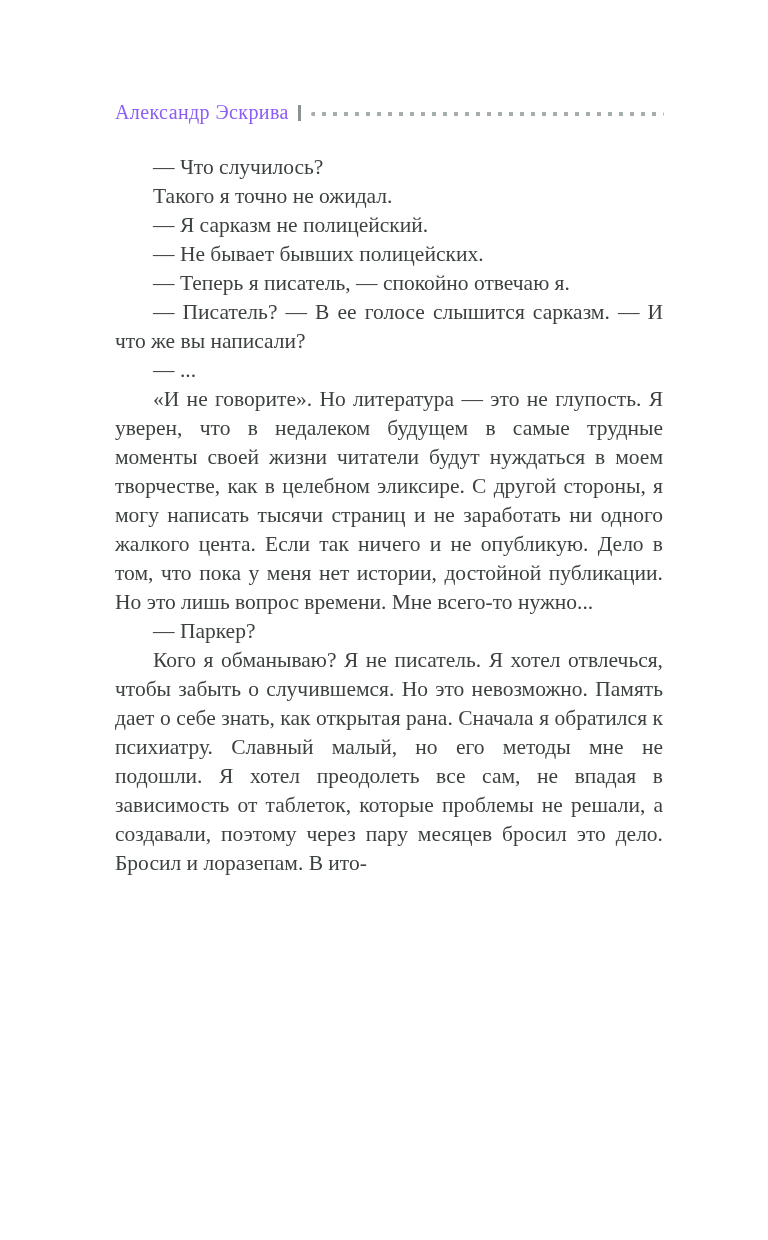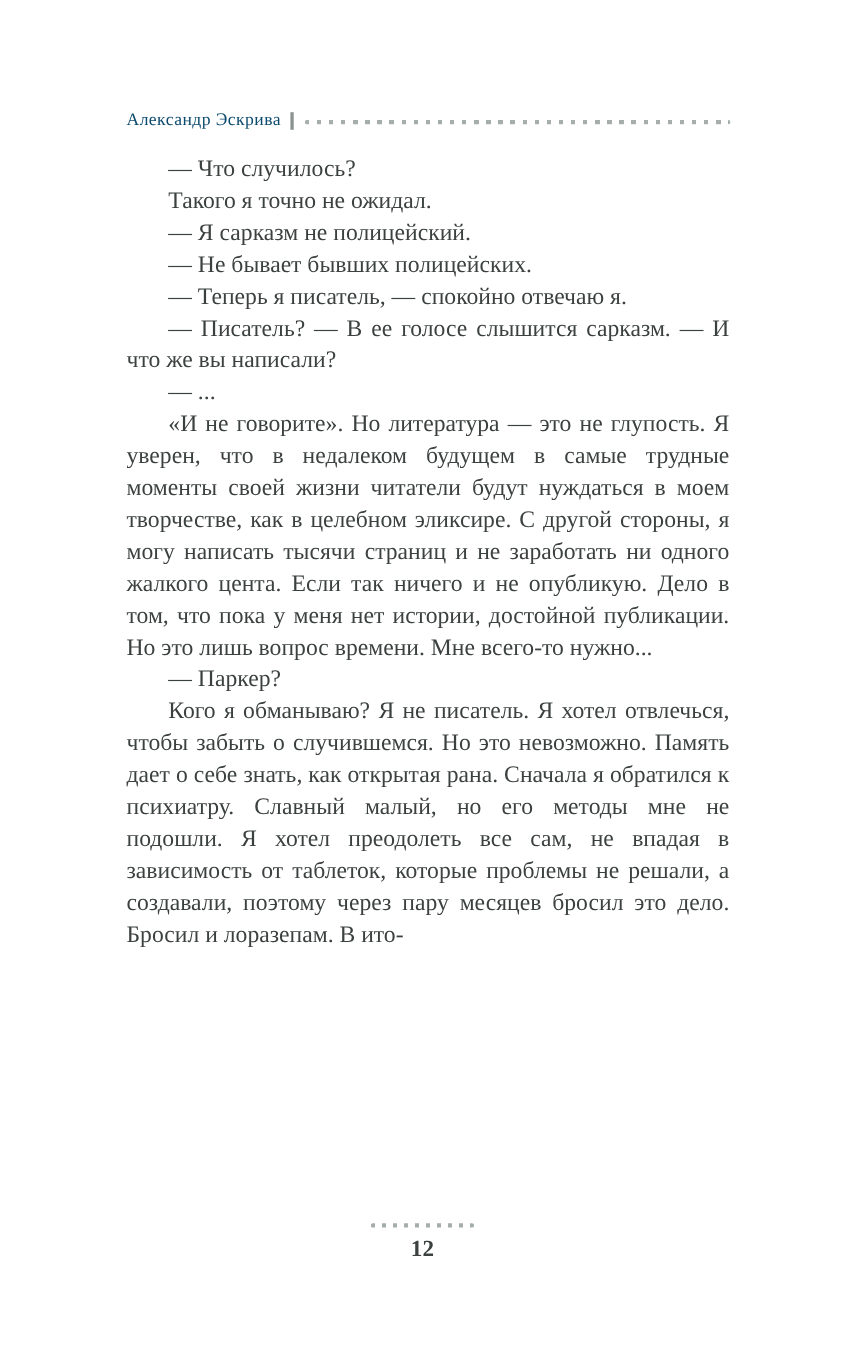--- a/index.html
+++ b/index.html
@@ -20,44 +20,44 @@
   
   .page-header {
     position: absolute;
     top: 101px;
     left: 115px;
     right: 104px;
     display: flex;
     align-items: center;
   }
   .author {
-    font-size: 16px;
+    font-size: 20px;
     letter-spacing: 0.4px;
     white-space: nowrap;
-    color: #0c4a6e;
+    color: #8b5cf6;
   }
   .header-bar {
     width: 3px;
     height: 16px;
     background: #8a9390;
     margin-left: 9px;
     margin-right: 10px;
     flex: 0 0 auto;
   }
   .header-dots {
     flex: 1 1 auto;
     height: 4px;
     background-image: repeating-linear-gradient(to right, #a6aeab 0 4px, transparent 4px 11px);
     border-radius: 2px;
     margin-top: 2px;
   }
   
   .page-body {
     position: absolute;
-    top: 139px;
+    top: 153px;
     left: 115px;
     width: 548px;
   }
   .page-body p {
     font-size: 21.5px;
     line-height: 29px;
     text-align: justify;
     text-indent: 38px;
     color: #3b413e;
   }
@@ -99,18 +99,14 @@
     <p>— Я сарказм не полицейский.</p>
     <p>— Не бывает бывших полицейских.</p>
     <p>— Теперь я писатель, — спокойно отвечаю я.</p>
     <p>— Писатель? — В ее голосе слышится сарказм. — И что же вы написали?</p>
     <p>— ...</p>
     <p>«И не говорите». Но литература — это не глупость. Я уверен, что в недалеком будущем в самые трудные моменты своей жизни читатели будут нуждаться в моем творчестве, как в целебном эликсире. С другой стороны, я могу написать тысячи страниц и не заработать ни одного жалкого цента. Если так ничего и не опубликую. Дело в том, что пока у меня нет истории, достойной публикации. Но это лишь вопрос времени. Мне всего-то нужно...</p>
     <p>— Паркер?</p>
     <p>Кого я обманываю? Я не писатель. Я хотел отвлечься, чтобы забыть о случившемся. Но это невозможно. Память дает о себе знать, как открытая рана. Сначала я обратился к психиатру. Славный малый, но его методы мне не подошли. Я хотел преодолеть все сам, не впадая в зависимость от таблеток, которые проблемы не решали, а создавали, поэтому через пару месяцев бросил это дело. Бросил и лоразепам. В ито-</p>
   </main>
 
-  <footer class="page-footer">
-    <div class="footer-dots"></div>
-    <div class="page-number">12</div>
-  </footer>
 
 </div>
 
 </body></html>

